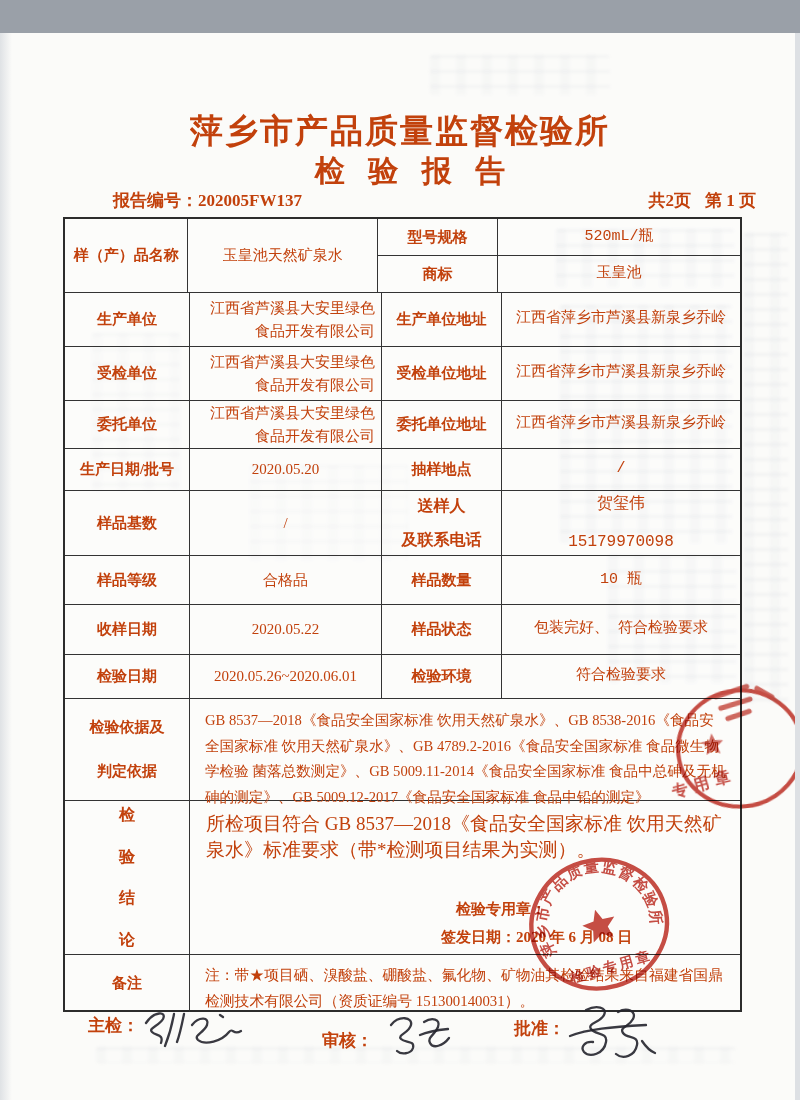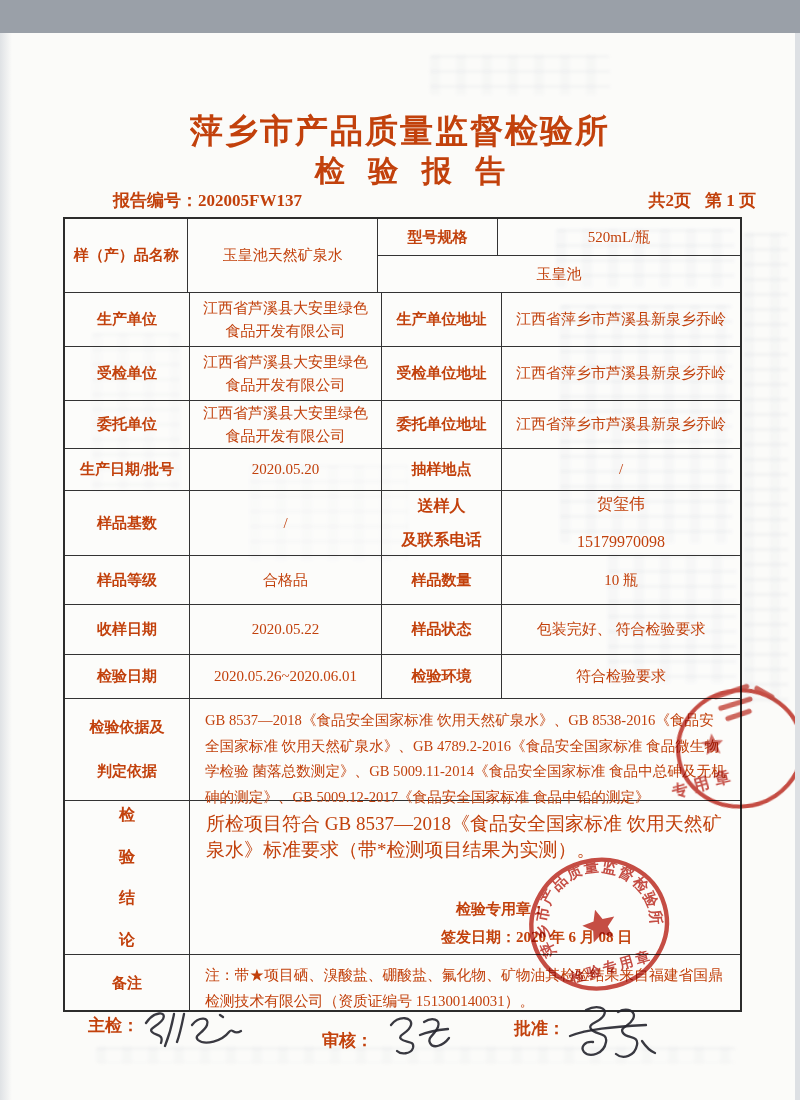--- a/index.html
+++ b/index.html
@@ -34,24 +34,24 @@
   .title-report{position:absolute;left:14px;width:100%;top:118px;margin:0;
     text-align:center;font-size:30px;font-weight:700;letter-spacing:8px;}
   .meta{position:absolute;left:113px;right:44px;top:156px;display:flex;
     justify-content:space-between;font-size:17px;font-weight:700;gap:36px;}
   .meta .pages span{margin-left:14px;}
 
   .doc-table{position:absolute;left:63px;top:184px;width:679px;height:795px;
     border:2px solid #2c2c2c;box-sizing:border-box;background:rgba(255,255,255,.25);}
   .tr{display:flex;width:100%;}
   .td{box-sizing:border-box;border-right:1.5px solid #333;border-bottom:1.5px solid #333;
-    display:flex;align-items:center;justify-content:center;text-align:center;
+    display:flex;align-items:center;justify-content:center;text-align:right;
     font-size:15px;line-height:1.5;padding:2px 6px;}
   .td.label{font-weight:700;}
-  .td.lastcol{border-right:none;}
+  .td.lastcol{border-right:none;font-family:Liberation Mono, monospace;}
   .lastrow>.td,.lastrow .sub-bottom .td{border-bottom:none;}
   .c1{width:125px;}.c2{width:192px;}.c3{width:120px;}.c4{width:242px;flex:1;}
   .sub{display:flex;flex-direction:column;width:362px;}
   .sub .subrow{display:flex;flex:1;}
   .merged{flex:1;box-sizing:border-box;border-bottom:1.5px solid #333;
     font-size:14.6px;text-align:left;padding:9px 12px 8px 15px;line-height:25.5px;}
   .stackchars{flex-direction:column;justify-content:space-evenly;gap:0;font-size:16px;}
   .stackchars div{line-height:1;padding:0;}
   .concl-cell{position:relative;}
   .concl-text{position:absolute;left:0;top:0;right:0;padding:10px 18px 0 16px;
@@ -107,20 +107,21 @@
 
     <div class="tr" style="height:74px">
       <div class="td c1 label">样（产）品名称</div>
       <div class="td c2">玉皇池天然矿泉水</div>
       <div class="sub">
         <div class="subrow">
           <div class="td c3 label" style="flex:0 0 120px">型号规格</div>
           <div class="td c4 lastcol">520mL/瓶</div>
         </div>
         <div class="subrow">
+          <div class="td c3 label" style="flex:0 0 120px">商标</div>
           <div class="td c4 lastcol">玉皇池</div>
         </div>
       </div>
     </div>
 
     <div class="tr" style="height:54px">
       <div class="td c1 label">生产单位</div>
       <div class="td c2">江西省芦溪县大安里绿色食品开发有限公司</div>
       <div class="td c3 label">生产单位地址</div>
       <div class="td c4 lastcol">江西省萍乡市芦溪县新泉乡乔岭</div>

